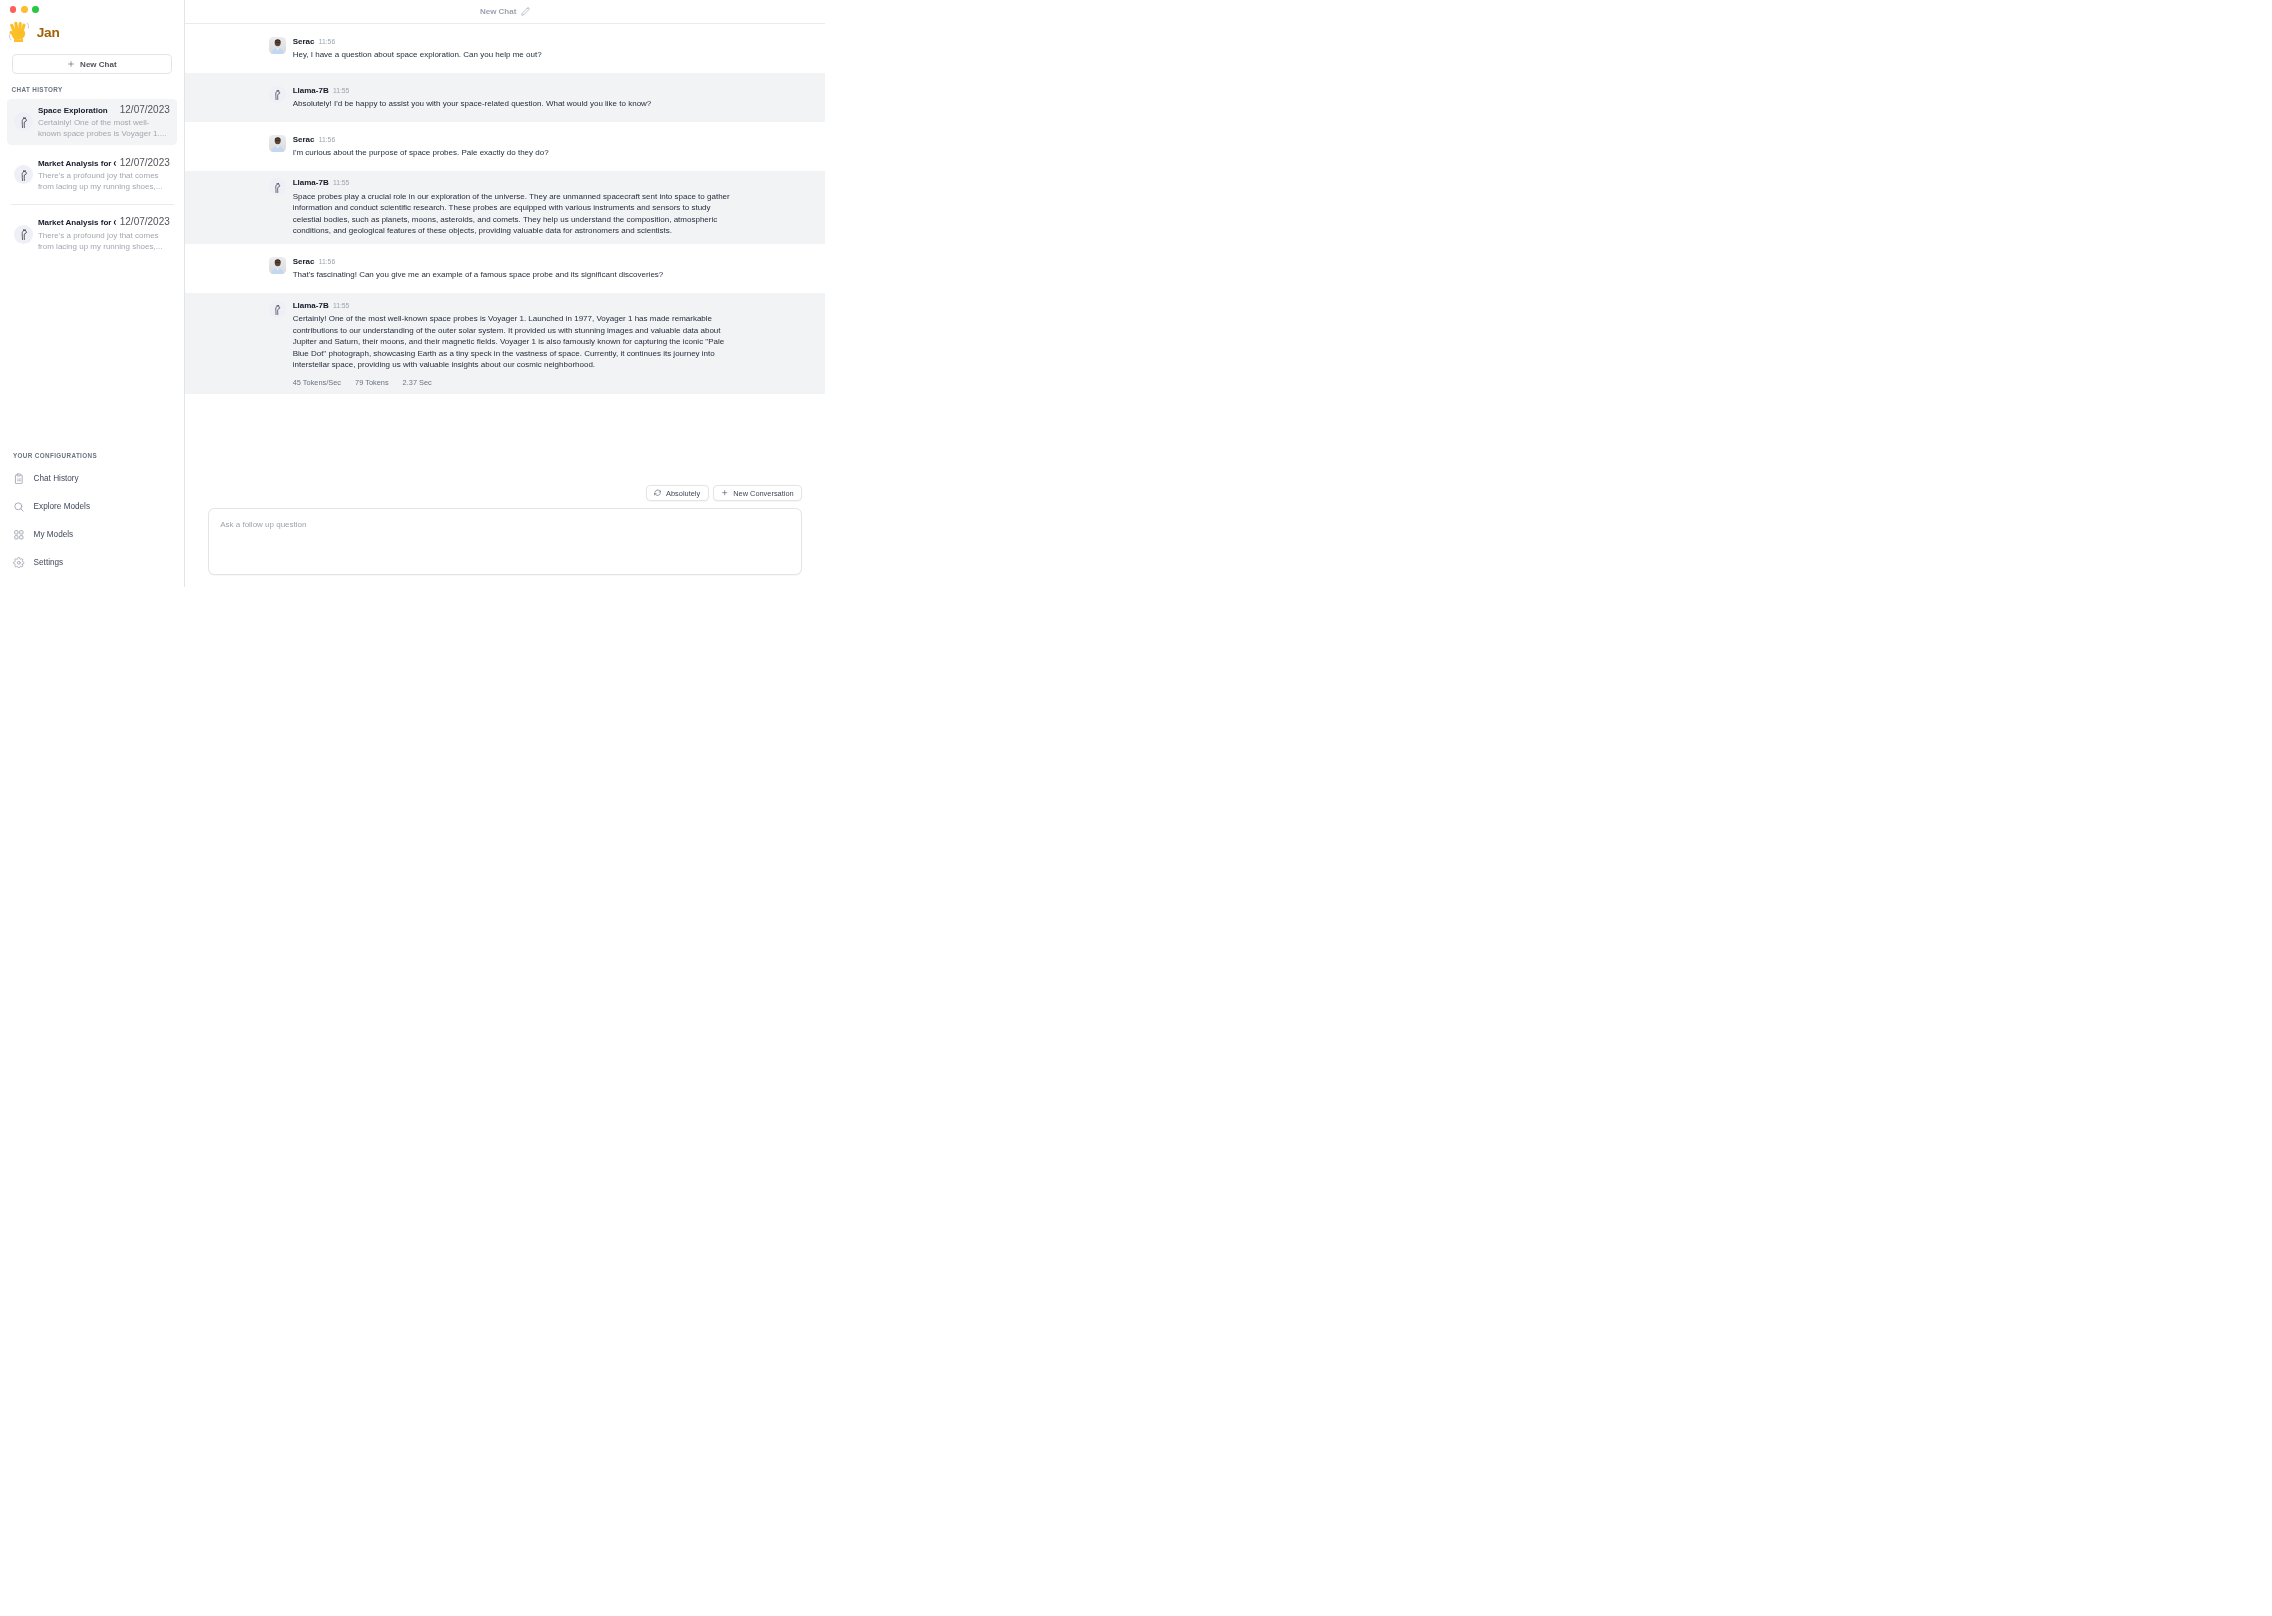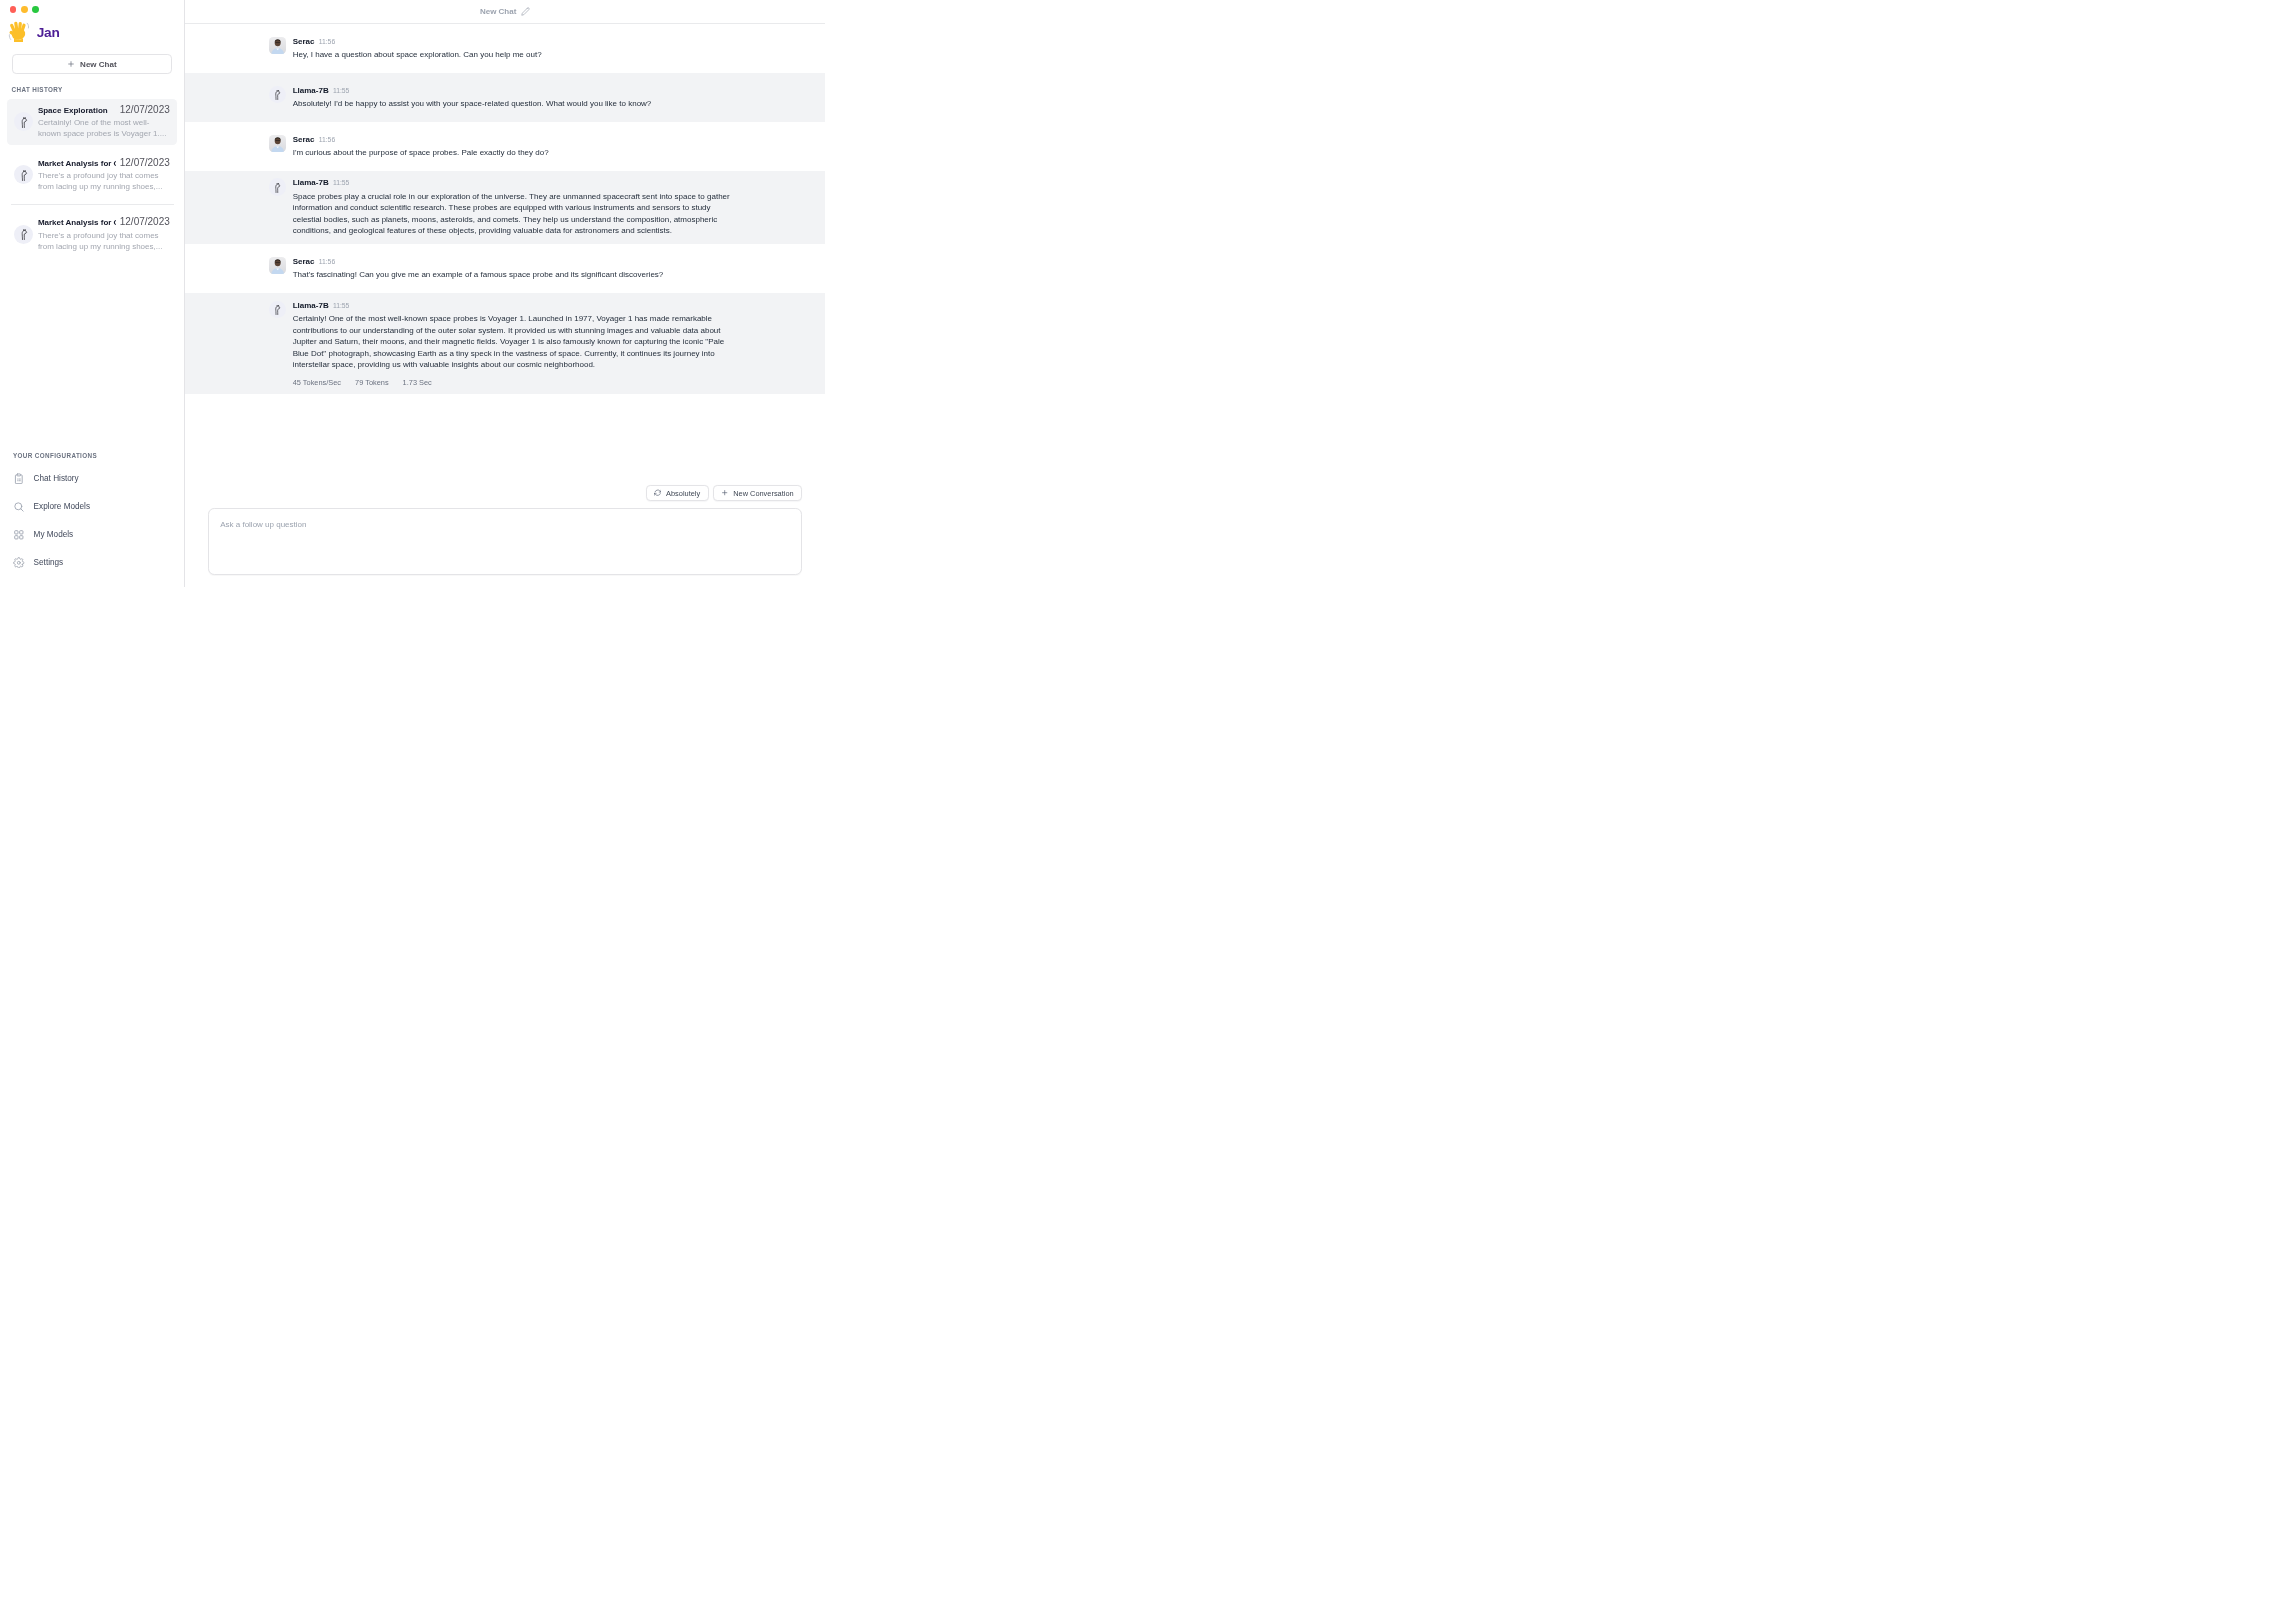--- a/index.html
+++ b/index.html
@@ -7,21 +7,21 @@
   body { font-family:"Liberation Sans", sans-serif; -webkit-font-smoothing:antialiased; }
 
   .app { width:825px; height:587px; display:flex; background:#fff; overflow:hidden; position:relative; }
 
   
   .sidebar { width:185px; flex:none; border-right:0.8px solid #E4E4E7; display:flex; flex-direction:column; position:relative; background:#fff; }
   .traffic { position:absolute; top:6.3px; left:9.5px; display:flex; gap:4.7px; }
   .traffic .dot { width:6.8px; height:6.8px; border-radius:50%; }
   .logo { display:flex; align-items:center; gap:5.3px; margin:20px 0 0 7.4px; }
   .logo-hand { width:24px; height:24px; }
-  .app-name { font-size:13.7px; font-weight:800; color:#4c1d95; letter-spacing:-0.2px; }
+  .app-name { font-size:13.7px; font-weight:800; color:#a16207; letter-spacing:-0.2px; }
 
   .new-chat-btn { margin:10px 11.6px 0 11.6px; height:20px; border:0.5px solid #E4E4E7; background:#fff; border-radius:4.2px;
     display:flex; align-items:center; justify-content:center; gap:4.7px; font-size:8px; font-weight:600; color:#52525B; cursor:pointer; }
   .new-chat-btn .ic { width:8px; height:8px; color:#6B7280; }
 
   .section-label { font-size:6.3px; font-weight:700; letter-spacing:0.06em; color:#6B7280; }
   .history-label { margin:11.6px 0 6.3px 11.6px; }
 
   .chat-list { }
   .chat-item { margin:0 7.4px; padding:5.3px 6.8px 5.8px 6.8px; border-radius:4.2px; display:flex; gap:4.7px; cursor:pointer; }
@@ -370,21 +370,21 @@
           </div>
         <div class="msg-body">
           <div class="msg-head">
             <span class="msg-author">Llama-7B</span>
             <span class="msg-time">11:55</span>
           </div>
           <div class="msg-text">Certainly! One of the most well-known space probes is Voyager 1. Launched in 1977, Voyager 1 has made remarkable contributions to our understanding of the outer solar system. It provided us with stunning images and valuable data about Jupiter and Saturn, their moons, and their magnetic fields. Voyager 1 is also famously known for capturing the iconic "Pale Blue Dot" photograph, showcasing Earth as a tiny speck in the vastness of space. Currently, it continues its journey into interstellar space, providing us with valuable insights about our cosmic neighborhood.</div>
           <div class="msg-stats">
             <span>45 Tokens/Sec</span>
             <span>79 Tokens</span>
-            <span>1.73 Sec</span>
+            <span>2.37 Sec</span>
           </div>
         </div>
       </div>
     </div>
 
     <div class="composer">
       <div class="composer-buttons">
         <button class="btn-ghost">
           <span class="ic">
               <svg viewBox="0 0 14 14" width="7.4" height="7.4">

